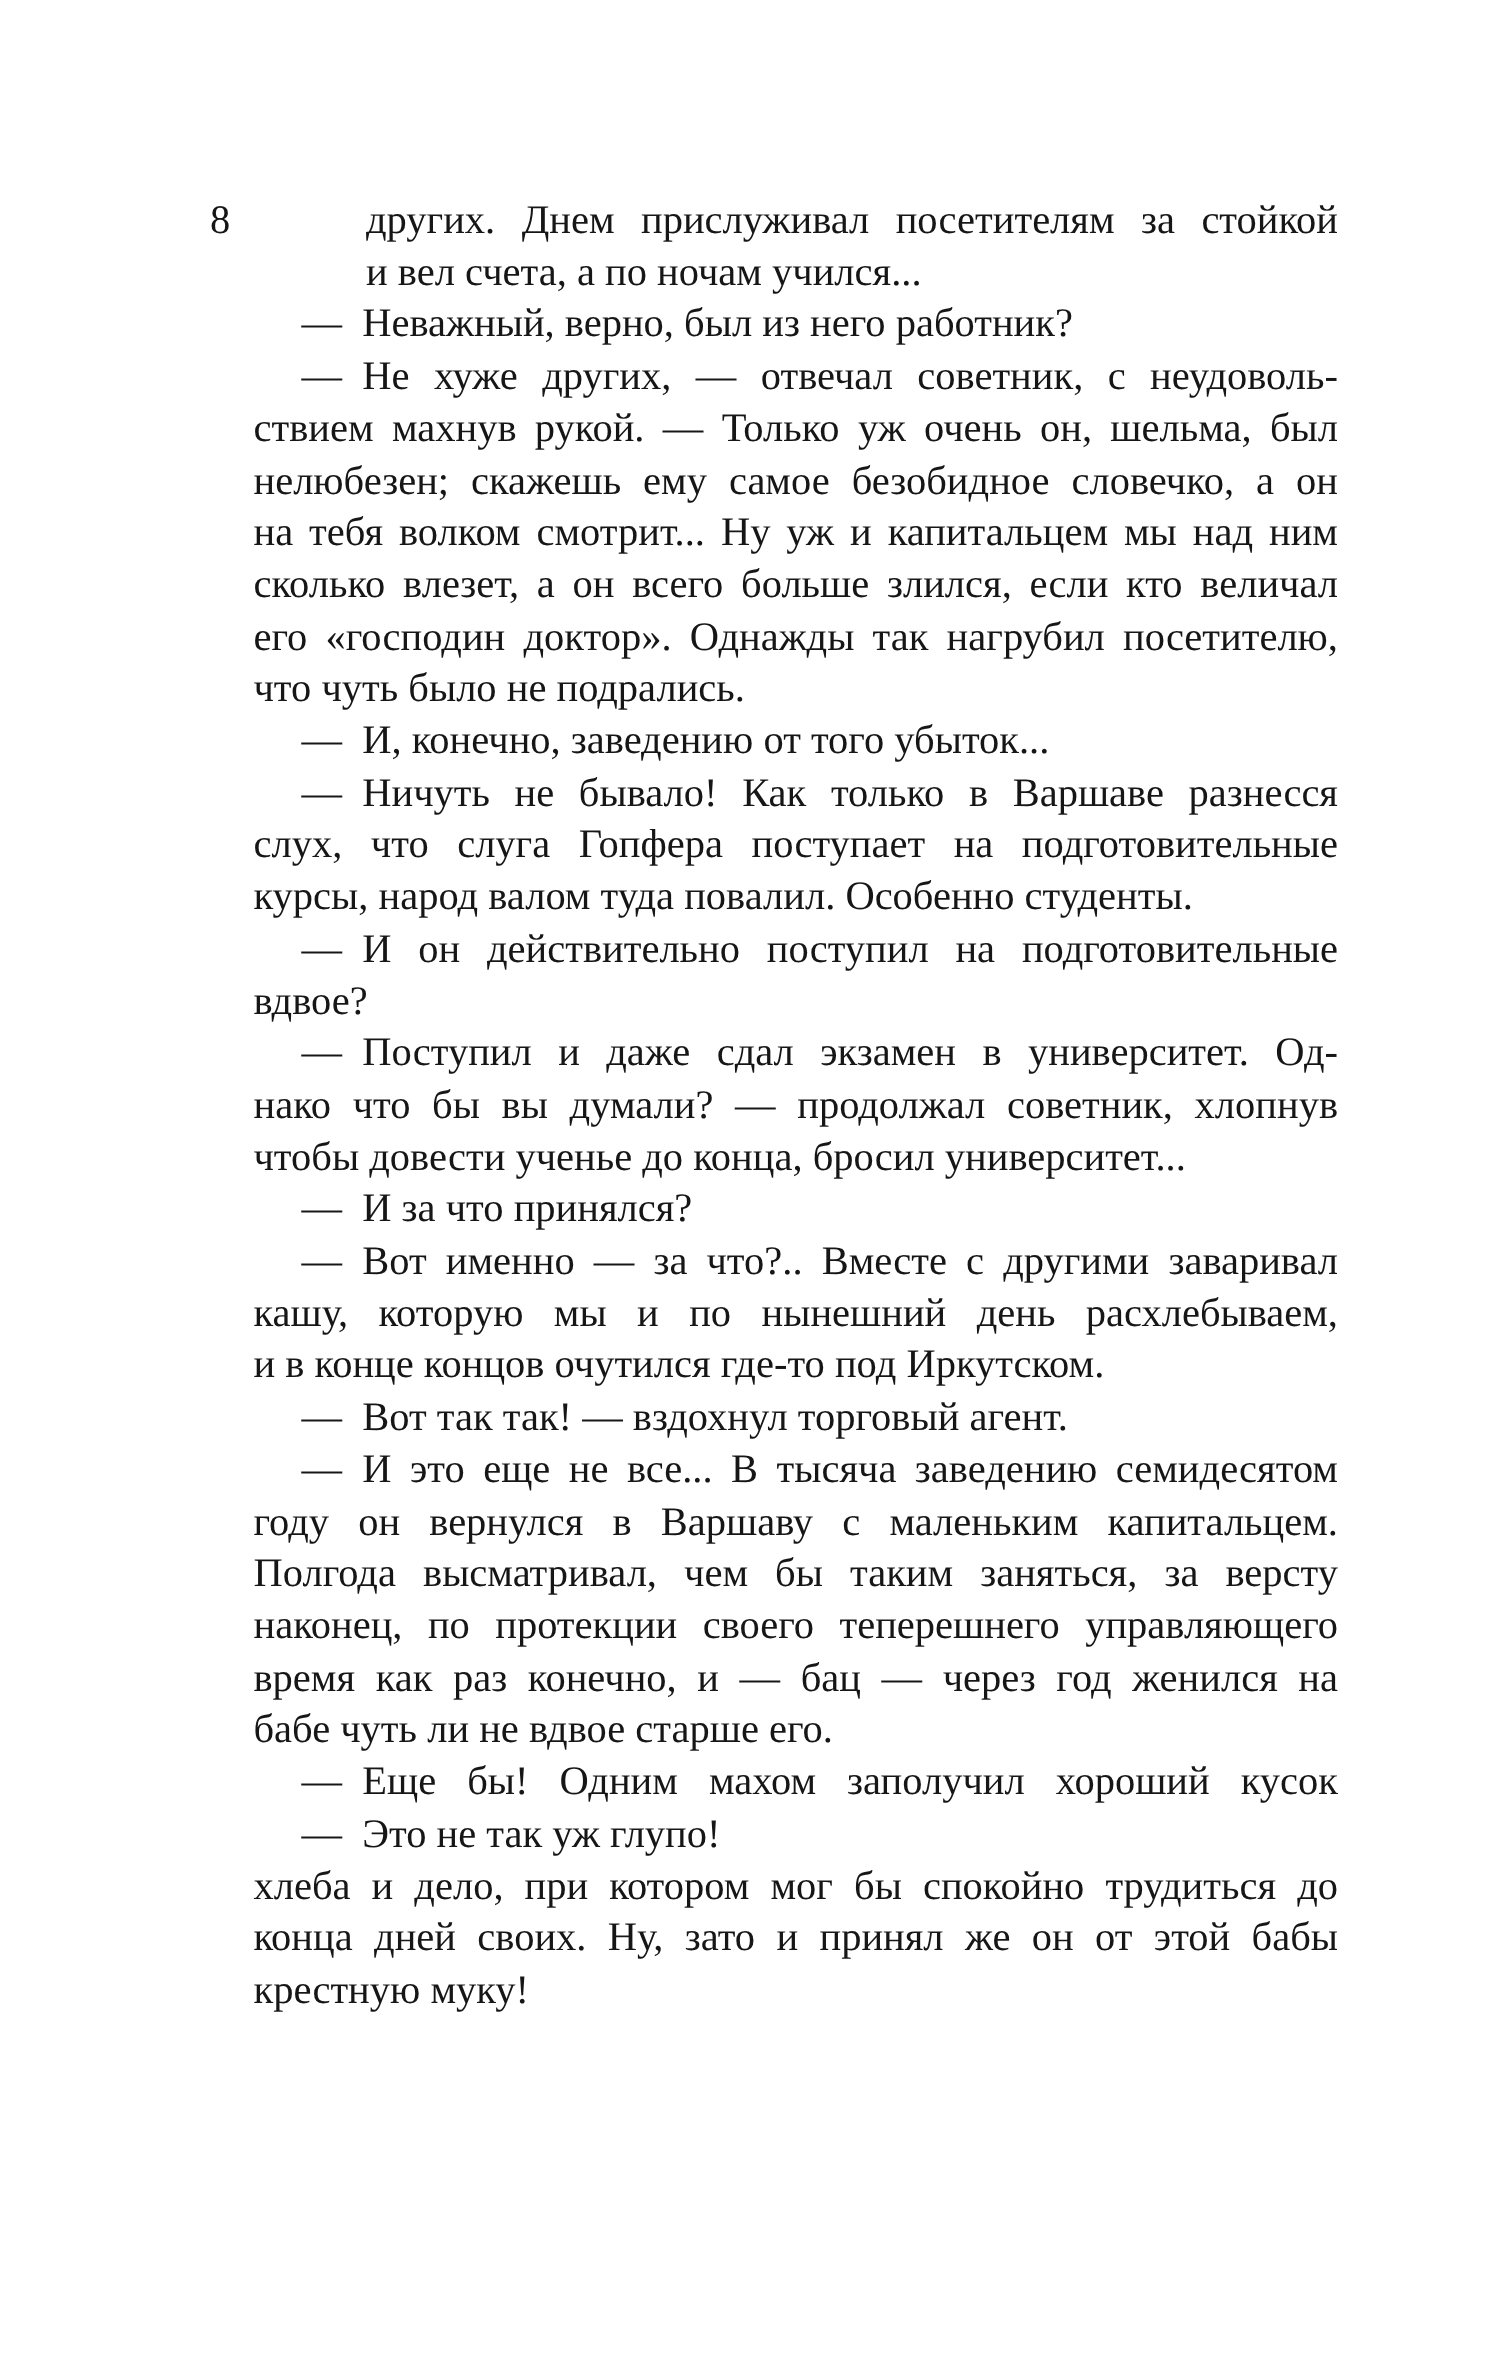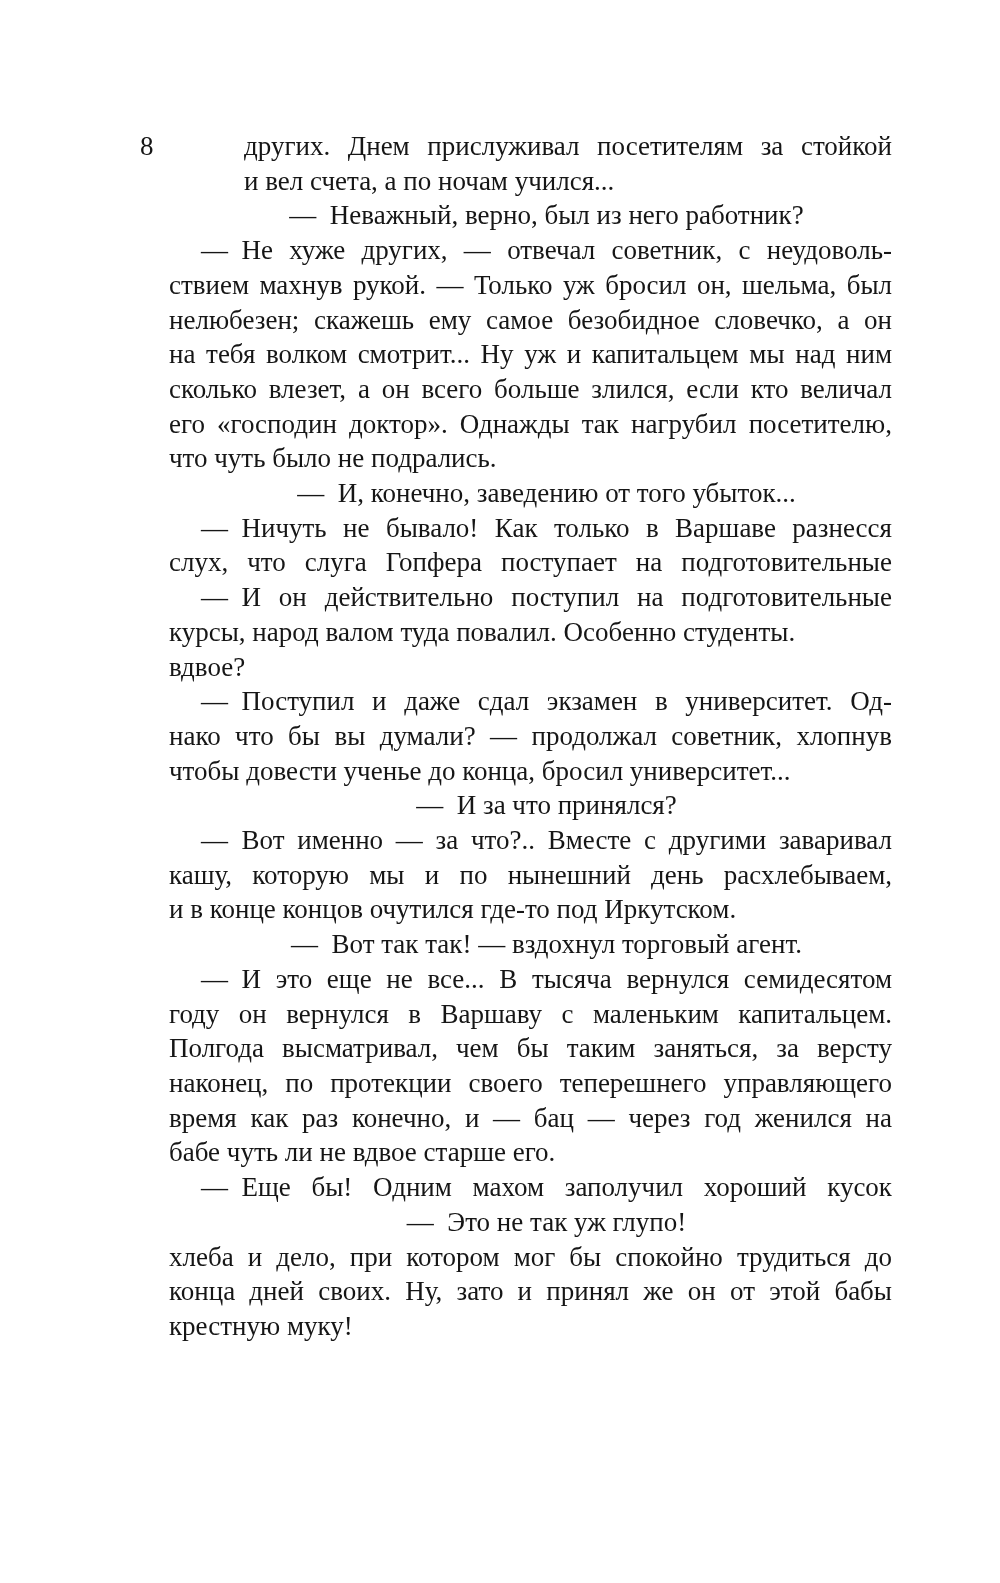--- a/index.html
+++ b/index.html
@@ -28,54 +28,54 @@
   .pagenum {
     position: absolute;
     left: 0;
     top: 0;
     font-size: 27px;
     line-height: 34.7px;
   }
   .ln { text-align: left; margin-left: 29px; }
   .ln.j { text-align: justify; text-align-last: justify; }
   .ln.ind-cont { padding-left: 75px; }
-  .ln.ind-dash { padding-left: 32px; text-align: center; }
+  .ln.ind-dash { padding-left: 32px; }
 </style>
 </head>
 <body>
 
 <div class="page">
   <div class="text-block" id="text-block">
     <span class="pagenum">8</span>
 
   <div class="ln j ind-cont">других. Днем прислуживал посетителям за стойкой</div>
       <div class="ln ind-cont">и вел счета, а по ночам учился...</div>
       <div class="ln ind-dash">— Неважный, верно, был из него работник?</div>
       <div class="ln j ind-dash">— Не хуже других, — отвечал советник, с неудоволь-</div>
-      <div class="ln j">ствием махнув рукой. — Только уж бросил он, шельма, был</div>
+      <div class="ln j">ствием махнув рукой. — Только уж очень он, шельма, был</div>
       <div class="ln j">нелюбезен; скажешь ему самое безобидное словечко, а он</div>
       <div class="ln j">на тебя волком смотрит... Ну уж и капитальцем мы над ним</div>
       <div class="ln j">сколько влезет, а он всего больше злился, если кто величал</div>
       <div class="ln j">его «господин доктор». Однажды так нагрубил посетителю,</div>
       <div class="ln">что чуть было не подрались.</div>
       <div class="ln ind-dash">— И, конечно, заведению от того убыток...</div>
       <div class="ln j ind-dash">— Ничуть не бывало! Как только в Варшаве разнесся</div>
       <div class="ln j">слух, что слуга Гопфера поступает на подготовительные</div>
+      <div class="ln">курсы, народ валом туда повалил. Особенно студенты.</div>
       <div class="ln j ind-dash">— И он действительно поступил на подготовительные</div>
-      <div class="ln">курсы, народ валом туда повалил. Особенно студенты.</div>
       <div class="ln">вдвое?</div>
       <div class="ln j ind-dash">— Поступил и даже сдал экзамен в университет. Од-</div>
       <div class="ln j">нако что бы вы думали? — продолжал советник, хлопнув</div>
       <div class="ln">чтобы довести ученье до конца, бросил университет...</div>
       <div class="ln ind-dash">— И за что принялся?</div>
       <div class="ln j ind-dash">— Вот именно — за что?.. Вместе с другими заваривал</div>
       <div class="ln j">кашу, которую мы и по нынешний день расхлебываем,</div>
       <div class="ln">и в конце концов очутился где-то под Иркутском.</div>
       <div class="ln ind-dash">— Вот так так! — вздохнул торговый агент.</div>
-      <div class="ln j ind-dash">— И это еще не все... В тысяча вернулся семидесятом</div>
+      <div class="ln j ind-dash">— И это еще не все... В тысяча заведению семидесятом</div>
       <div class="ln j">году он вернулся в Варшаву с маленьким капитальцем.</div>
       <div class="ln j">Полгода высматривал, чем бы таким заняться, за версту</div>
       <div class="ln j">наконец, по протекции своего теперешнего управляющего</div>
       <div class="ln j">время как раз конечно, и — бац — через год женился на</div>
       <div class="ln">бабе чуть ли не вдвое старше его.</div>
       <div class="ln j ind-dash">— Еще бы! Одним махом заполучил хороший кусок</div>
       <div class="ln ind-dash">— Это не так уж глупо!</div>
       <div class="ln j">хлеба и дело, при котором мог бы спокойно трудиться до</div>
       <div class="ln j">конца дней своих. Ну, зато и принял же он от этой бабы</div>
       <div class="ln">крестную муку!</div>

